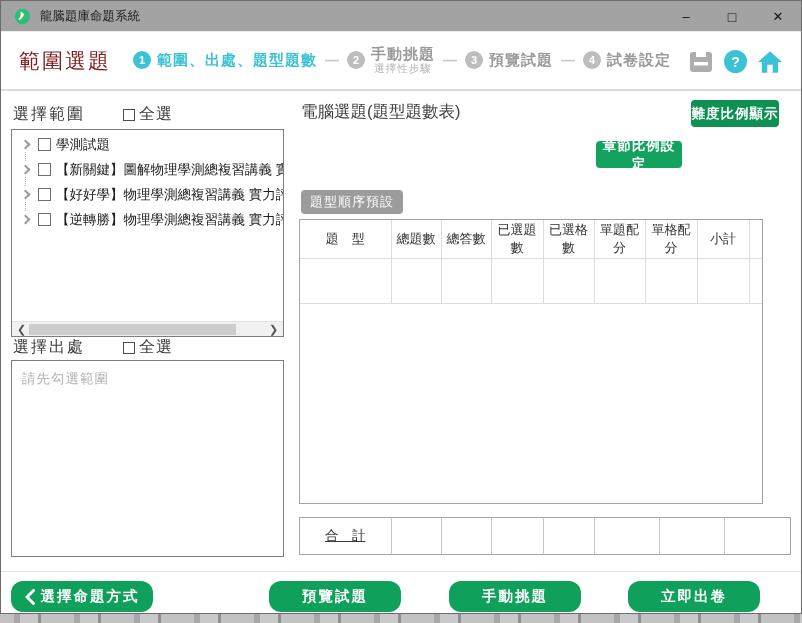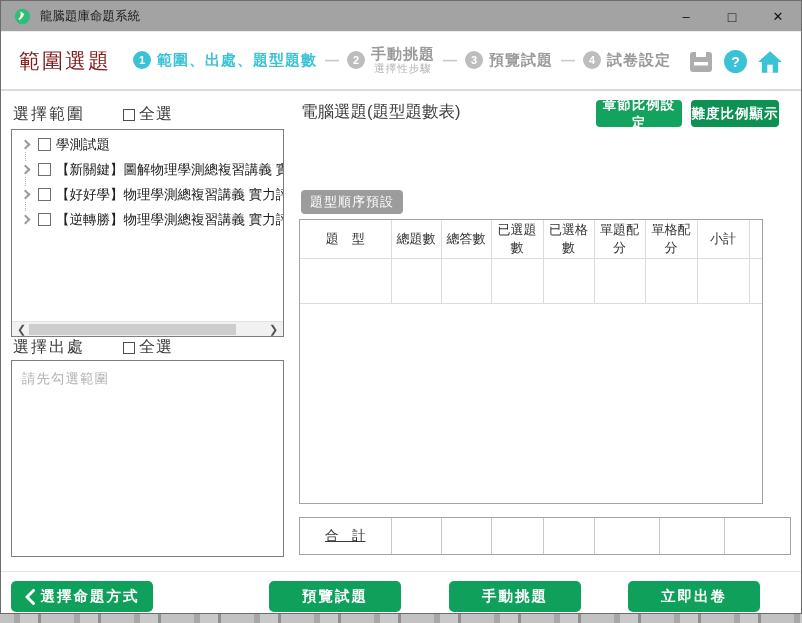--- a/index.html
+++ b/index.html
@@ -71,21 +71,21 @@
 
   .source-panel { position:absolute; left:10px; top:359px; width:273px; height:197px;
     border:1px solid #7d7d7d; background:#fff; }
   .placeholder { font-size:13.5px; color:#b2b2b2; margin:9px 0 0 10px; letter-spacing:1px; }
 
   
   .right-title { position:absolute; left:300px; top:100px; font-size:16.5px; color:#3f3f3f; }
   .pill-btn { position:absolute; top:99px; height:27px; border-radius:4px; color:#fff;
     font-size:13.5px; font-weight:bold; display:flex; align-items:center; justify-content:center;
     letter-spacing:1px; cursor:default; border:none; font-family:inherit; }
-  .pill-btn.ch { left:595px; width:86px; background:#14a35f; }
+  .pill-btn.ch { left:595px; width:86px; background:#14a35f;margin-top:41px; }
   .pill-btn.df { left:690px; width:88px; background:#0c9152; }
   .badge { position:absolute; left:300px; top:189px; height:24px; padding:0 9px; background:#9c9c9c;
     border-radius:4px; color:#fff; font-size:13px; letter-spacing:1px;
     display:flex; align-items:center; cursor:default; }
 
   .table-box { position:absolute; left:298px; top:218px; width:464px; height:285px;
     border:1px solid #a3a3a3; background:#fff; }
   table { border-collapse:collapse; width:100%; table-layout:fixed; }
   .qtable th { height:38px; font-size:13px; font-weight:normal; color:#333; text-align:center;
     border-right:1px solid #dcdcdc; border-bottom:1px solid #dcdcdc; overflow:hidden; padding:0; }
@@ -93,21 +93,21 @@
   .qtable td { height:45px; border-right:1px solid #dcdcdc; border-bottom:1px solid #dcdcdc; }
   .qtable td:last-child { border-right:none; }
 
   .total-box { position:absolute; left:298px; top:516px; width:492px; height:38px;
     border:1px solid #a3a3a3; background:#fff;text-decoration:underline; }
   .ttable td { height:36px; border-right:1px solid #c9c9c9; font-size:13.5px; color:#333; text-align:center; }
   .ttable td:last-child { border-right:none; }
 
   
   .bottom-divider { position:absolute; left:0; top:570px; width:100%; height:1px; background:#e4e4e4; }
-  .foot-btn { position:absolute; top:580px; height:31px; background:#0fa15b; border:none; border-radius:5px;
+  .foot-btn { position:absolute; top:580px; height:31px; background:#0fa15b; border:none; border-radius:12px;
     color:#fff; font-size:14.5px; font-weight:bold; letter-spacing:2px; font-family:Liberation Serif, serif;
     display:flex; align-items:center; justify-content:center; cursor:default; }
   .fb1 { left:10px;  width:142px; }
   .fb2 { left:268px; width:132px; }
   .fb3 { left:448px; width:132px; }
   .fb4 { left:627px; width:132px; }
   .fb1 svg { margin-right:6px; }
 </style>
 </head>
 <body>

